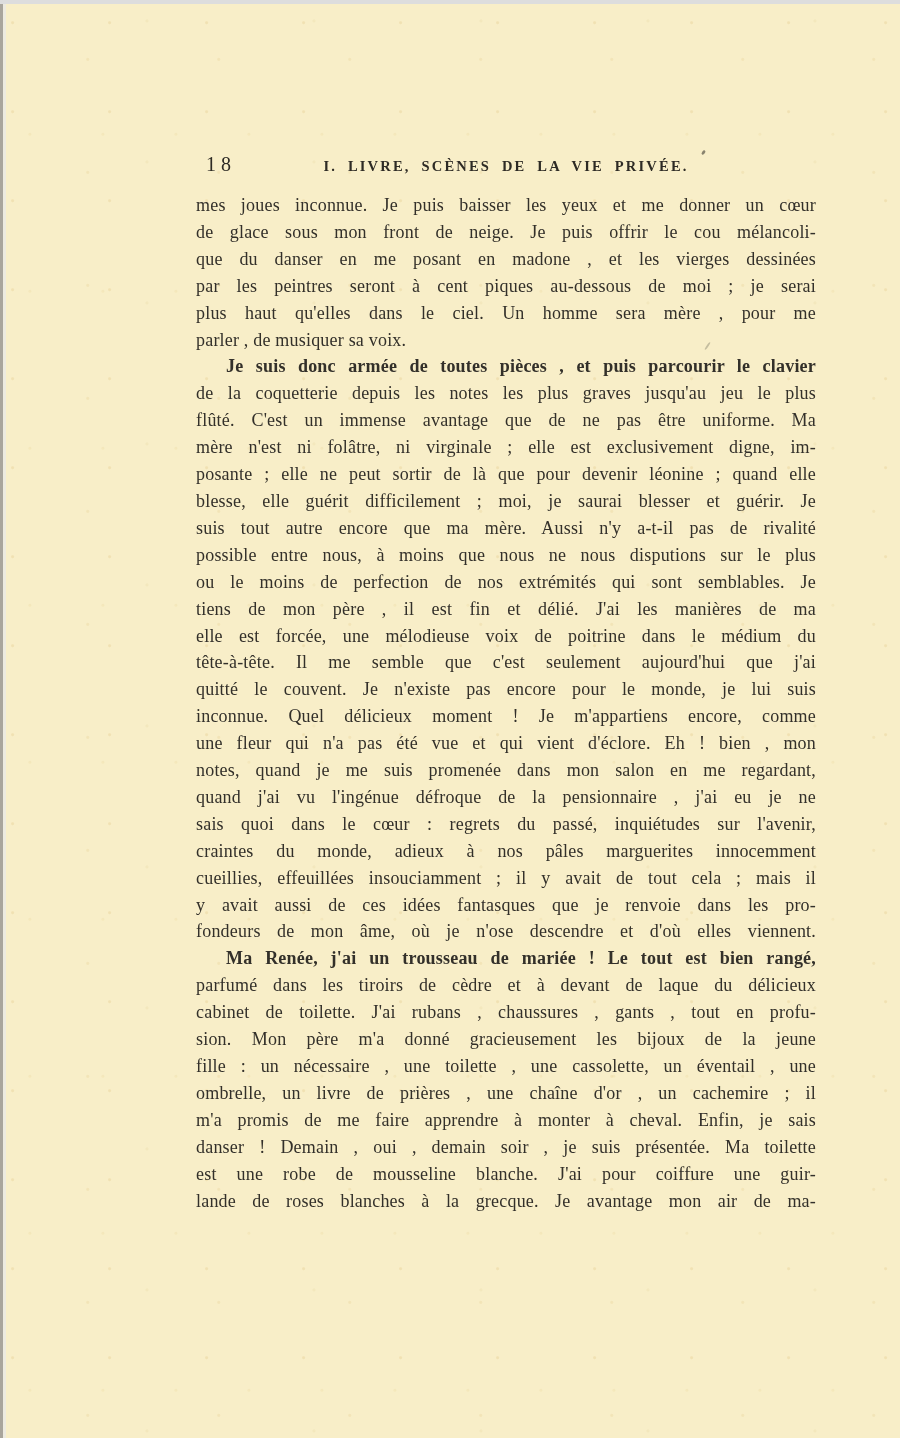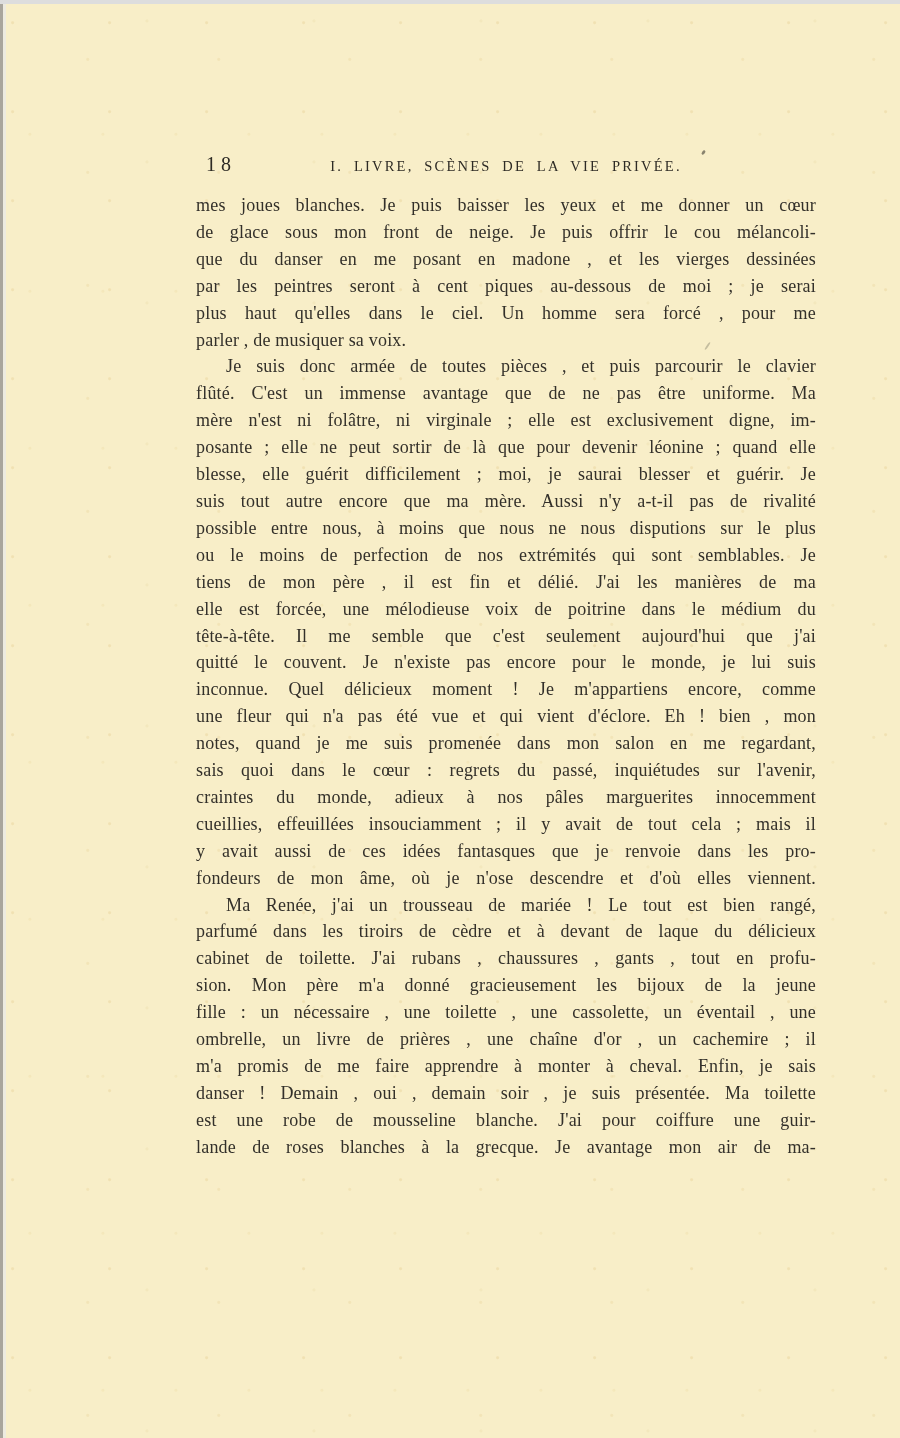--- a/index.html
+++ b/index.html
@@ -29,21 +29,21 @@
     position: absolute; left: 196px; top: 150px; width: 620px; height: 30px;
     color: var(--header-ink, #2e2b25);
   }
   .pagenum {
     position: absolute; left: 10px; top: -1px;
     font-size: 20px; letter-spacing: 5px;
   }
   .running-title {
     text-align: center;
     font-size: 14.5px;
-    font-weight: normal;
+    font-weight: bold;
     letter-spacing: 2.2px;
     word-spacing: 5px;
     padding-top: 4px;
     white-space: nowrap;
   }
   .speck {
     position: absolute; width: 7px; height: 4px; border-radius: 50%;
     background: rgba(46,43,37,0.55); transform: rotate(-55deg);
   }
   .speck.s1 { left: 701px; top: 147px; width: 5px; height: 3px; }
@@ -54,61 +54,63 @@
     font-size: 18px;
     line-height: 26.9px;
     letter-spacing: 0.2px;
   }
   .line {
     text-align: justify;
     text-align-last: justify;
     -moz-text-align-last: justify;
   }
   .line.no-just-last { text-align-last: left; -moz-text-align-last: left; }
-  .line.indent { text-indent: 30px; }
+  .line.indent { text-indent: 30px; font-weight: bold; }
 </style>
 </head>
 <body>
 
 <div class="scan">
   <div class="edge-left"></div>
 
   <div class="header">
     <span class="pagenum">18</span>
     <div class="running-title">I. LIVRE, SCÈNES DE LA VIE PRIVÉE.</div>
   </div>
 
   <div class="speck s1"></div>
   <div class="speck s2"></div>
 
   <div class="textblock">
       <div>
-        <div class="line">mes joues blanches. Je puis baisser les yeux et me donner un cœur</div>
+        <div class="line">mes joues inconnue. Je puis baisser les yeux et me donner un cœur</div>
         <div class="line">de glace sous mon front de neige. Je puis offrir le cou mélancoli-</div>
         <div class="line">que du danser en me posant en madone , et les vierges dessinées</div>
         <div class="line">par les peintres seront à cent piques au-dessous de moi ; je serai</div>
-        <div class="line">plus haut qu'elles dans le ciel. Un homme sera forcé , pour me</div>
+        <div class="line">plus haut qu'elles dans le ciel. Un homme sera mère , pour me</div>
         <div class="line no-just-last">parler , de musiquer sa voix.</div>
       </div>
       <div>
         <div class="line indent">Je suis donc armée de toutes pièces , et puis parcourir le clavier</div>
+        <div class="line">de la coquetterie depuis les notes les plus graves jusqu'au jeu le plus</div>
         <div class="line">flûté. C'est un immense avantage que de ne pas être uniforme. Ma</div>
         <div class="line">mère n'est ni folâtre, ni virginale ; elle est exclusivement digne, im-</div>
         <div class="line">posante ; elle ne peut sortir de là que pour devenir léonine ; quand elle</div>
         <div class="line">blesse, elle guérit difficilement ; moi, je saurai blesser et guérir. Je</div>
         <div class="line">suis tout autre encore que ma mère. Aussi n'y a-t-il pas de rivalité</div>
         <div class="line">possible entre nous, à moins que nous ne nous disputions sur le plus</div>
         <div class="line">ou le moins de perfection de nos extrémités qui sont semblables. Je</div>
         <div class="line">tiens de mon père , il est fin et délié. J'ai les manières de ma</div>
         <div class="line">elle est forcée, une mélodieuse voix de poitrine dans le médium du</div>
         <div class="line">tête-à-tête. Il me semble que c'est seulement aujourd'hui que j'ai</div>
         <div class="line">quitté le couvent. Je n'existe pas encore pour le monde, je lui suis</div>
         <div class="line">inconnue. Quel délicieux moment ! Je m'appartiens encore, comme</div>
         <div class="line">une fleur qui n'a pas été vue et qui vient d'éclore. Eh ! bien , mon</div>
         <div class="line">notes, quand je me suis promenée dans mon salon en me regardant,</div>
+        <div class="line">quand j'ai vu l'ingénue défroque de la pensionnaire , j'ai eu je ne</div>
         <div class="line">sais quoi dans le cœur : regrets du passé, inquiétudes sur l'avenir,</div>
         <div class="line">craintes du monde, adieux à nos pâles marguerites innocemment</div>
         <div class="line">cueillies, effeuillées insouciamment ; il y avait de tout cela ; mais il</div>
         <div class="line">y avait aussi de ces idées fantasques que je renvoie dans les pro-</div>
         <div class="line">fondeurs de mon âme, où je n'ose descendre et d'où elles viennent.</div>
       </div>
       <div>
         <div class="line indent">Ma Renée, j'ai un trousseau de mariée ! Le tout est bien rangé,</div>
         <div class="line">parfumé dans les tiroirs de cèdre et à devant de laque du délicieux</div>
         <div class="line">cabinet de toilette. J'ai rubans , chaussures , gants , tout en profu-</div>

